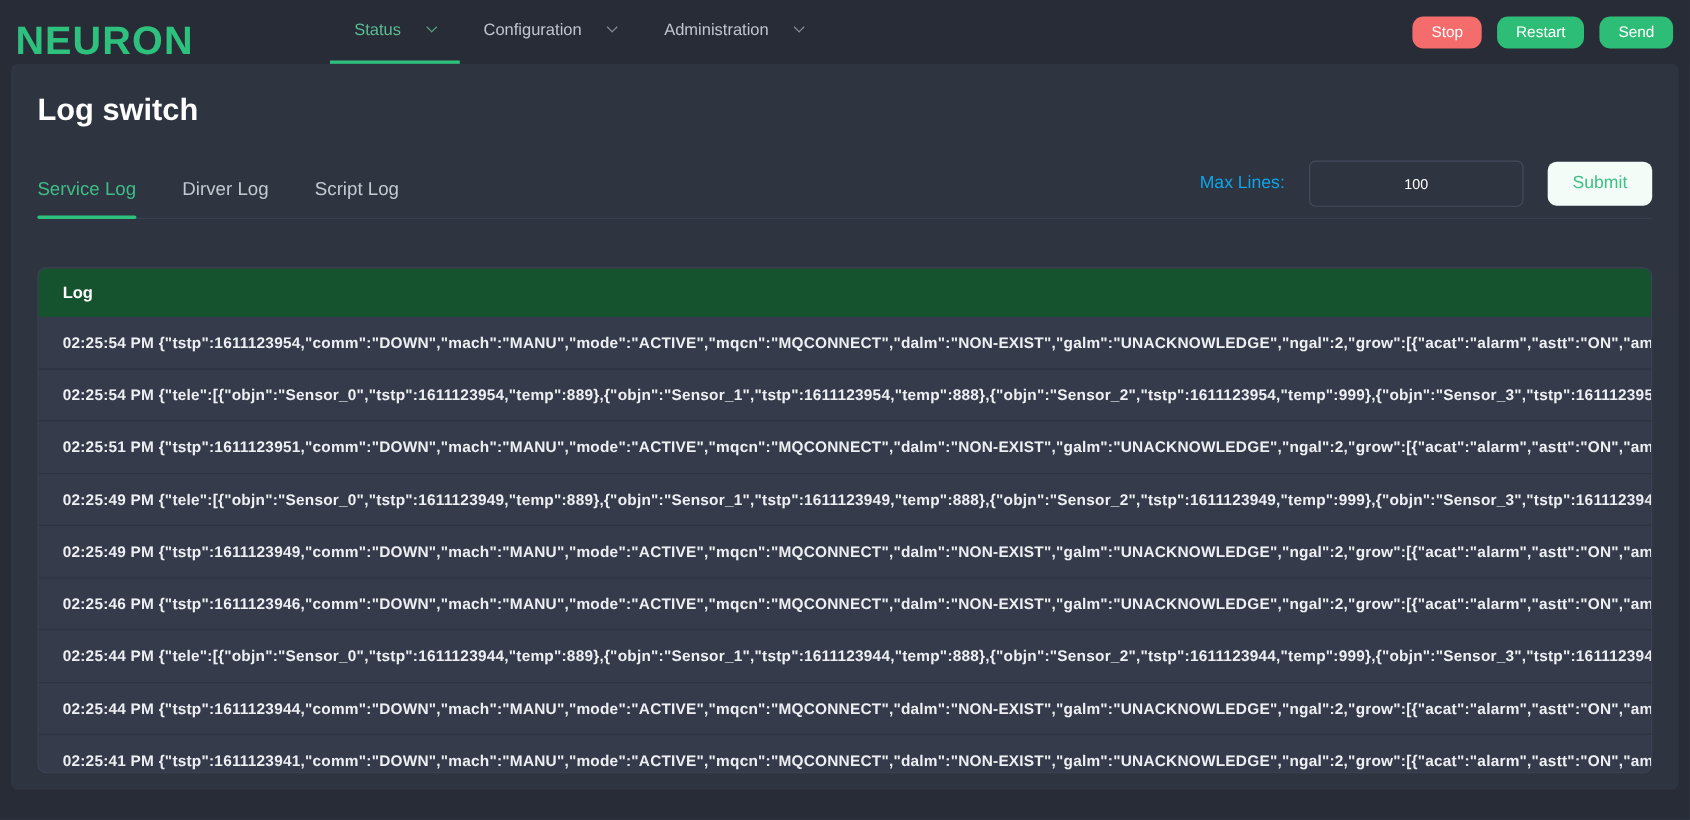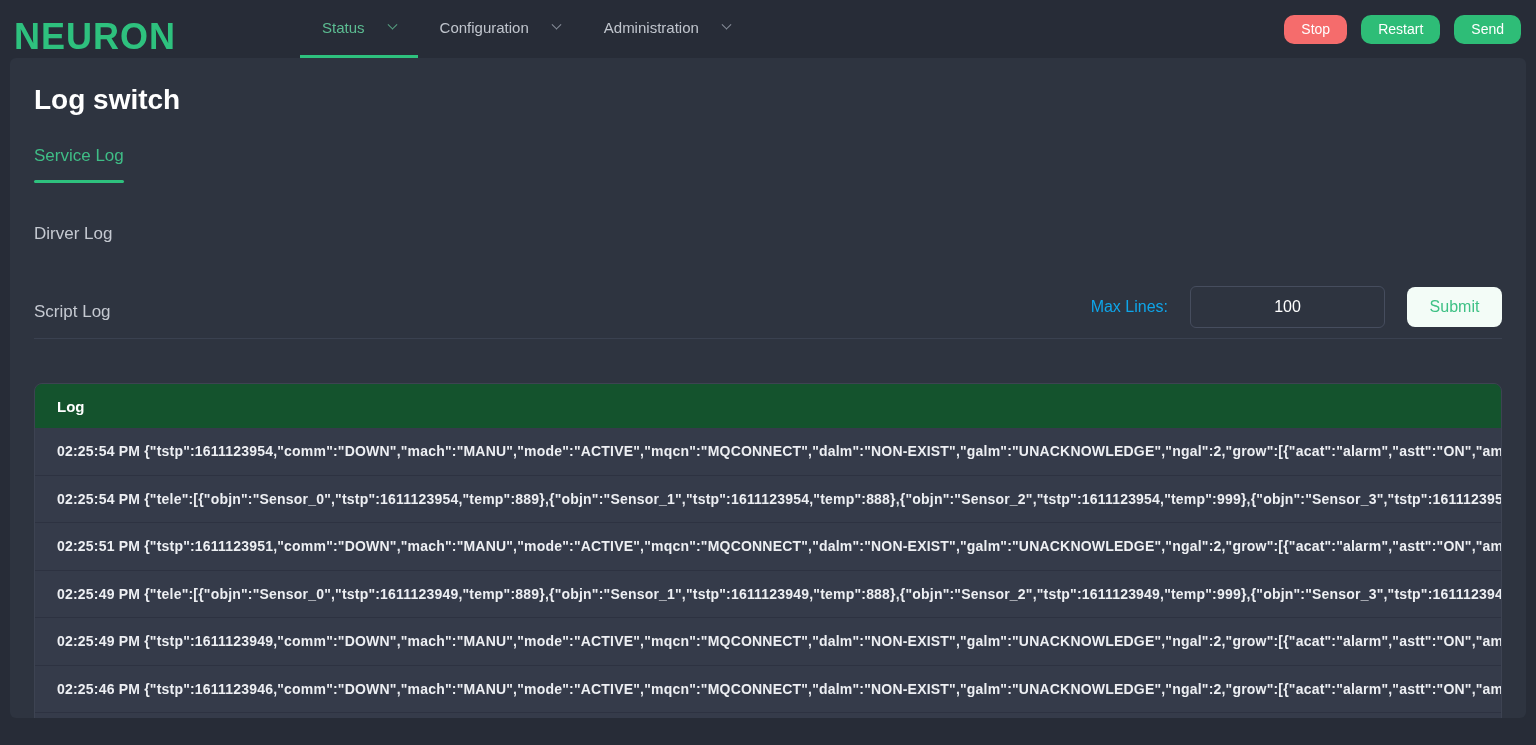--- a/index.html
+++ b/index.html
@@ -74,21 +74,21 @@
   }
 
   
   .tabbar {
     margin-top: 30px;
     display: flex;
     justify-content: space-between;
     align-items: flex-end;
     border-bottom: 1px solid #3a4150;
   }
-  .tabs { display: flex; gap: 42px; flex-direction: column; }
+  .tabs { display: flex; gap: 42px; }
   .tab {
     font-size: 17px;
     color: #c5c9d1;
     padding-bottom: 16px;
     position: relative;
     cursor: pointer;
   }
   .tab.active { color: #3fbd86; }
   .tab.active::after {
     content: "";
@@ -102,21 +102,21 @@
     display: flex; align-items: center;
     margin-bottom: 10px;
   }
   .ml-label { font-size: 16px; color: #0ea5e9; margin-right: 22px; }
   .ml-input {
     width: 195px; height: 42px;
     background: transparent;
     border: 1px solid #464d5e;
     border-radius: 6px;
     color: #ffffff;
-    font-size: 16px;
+    font-size: 13px;
     font-family: "Liberation Sans", sans-serif;
     text-align: center;
     outline: none;
   }
   .btn-submit {
     margin-left: 22px;
     width: 95px; height: 40px;
     background: #f3fcf7;
     color: #3ec185;
     font-size: 16px;

